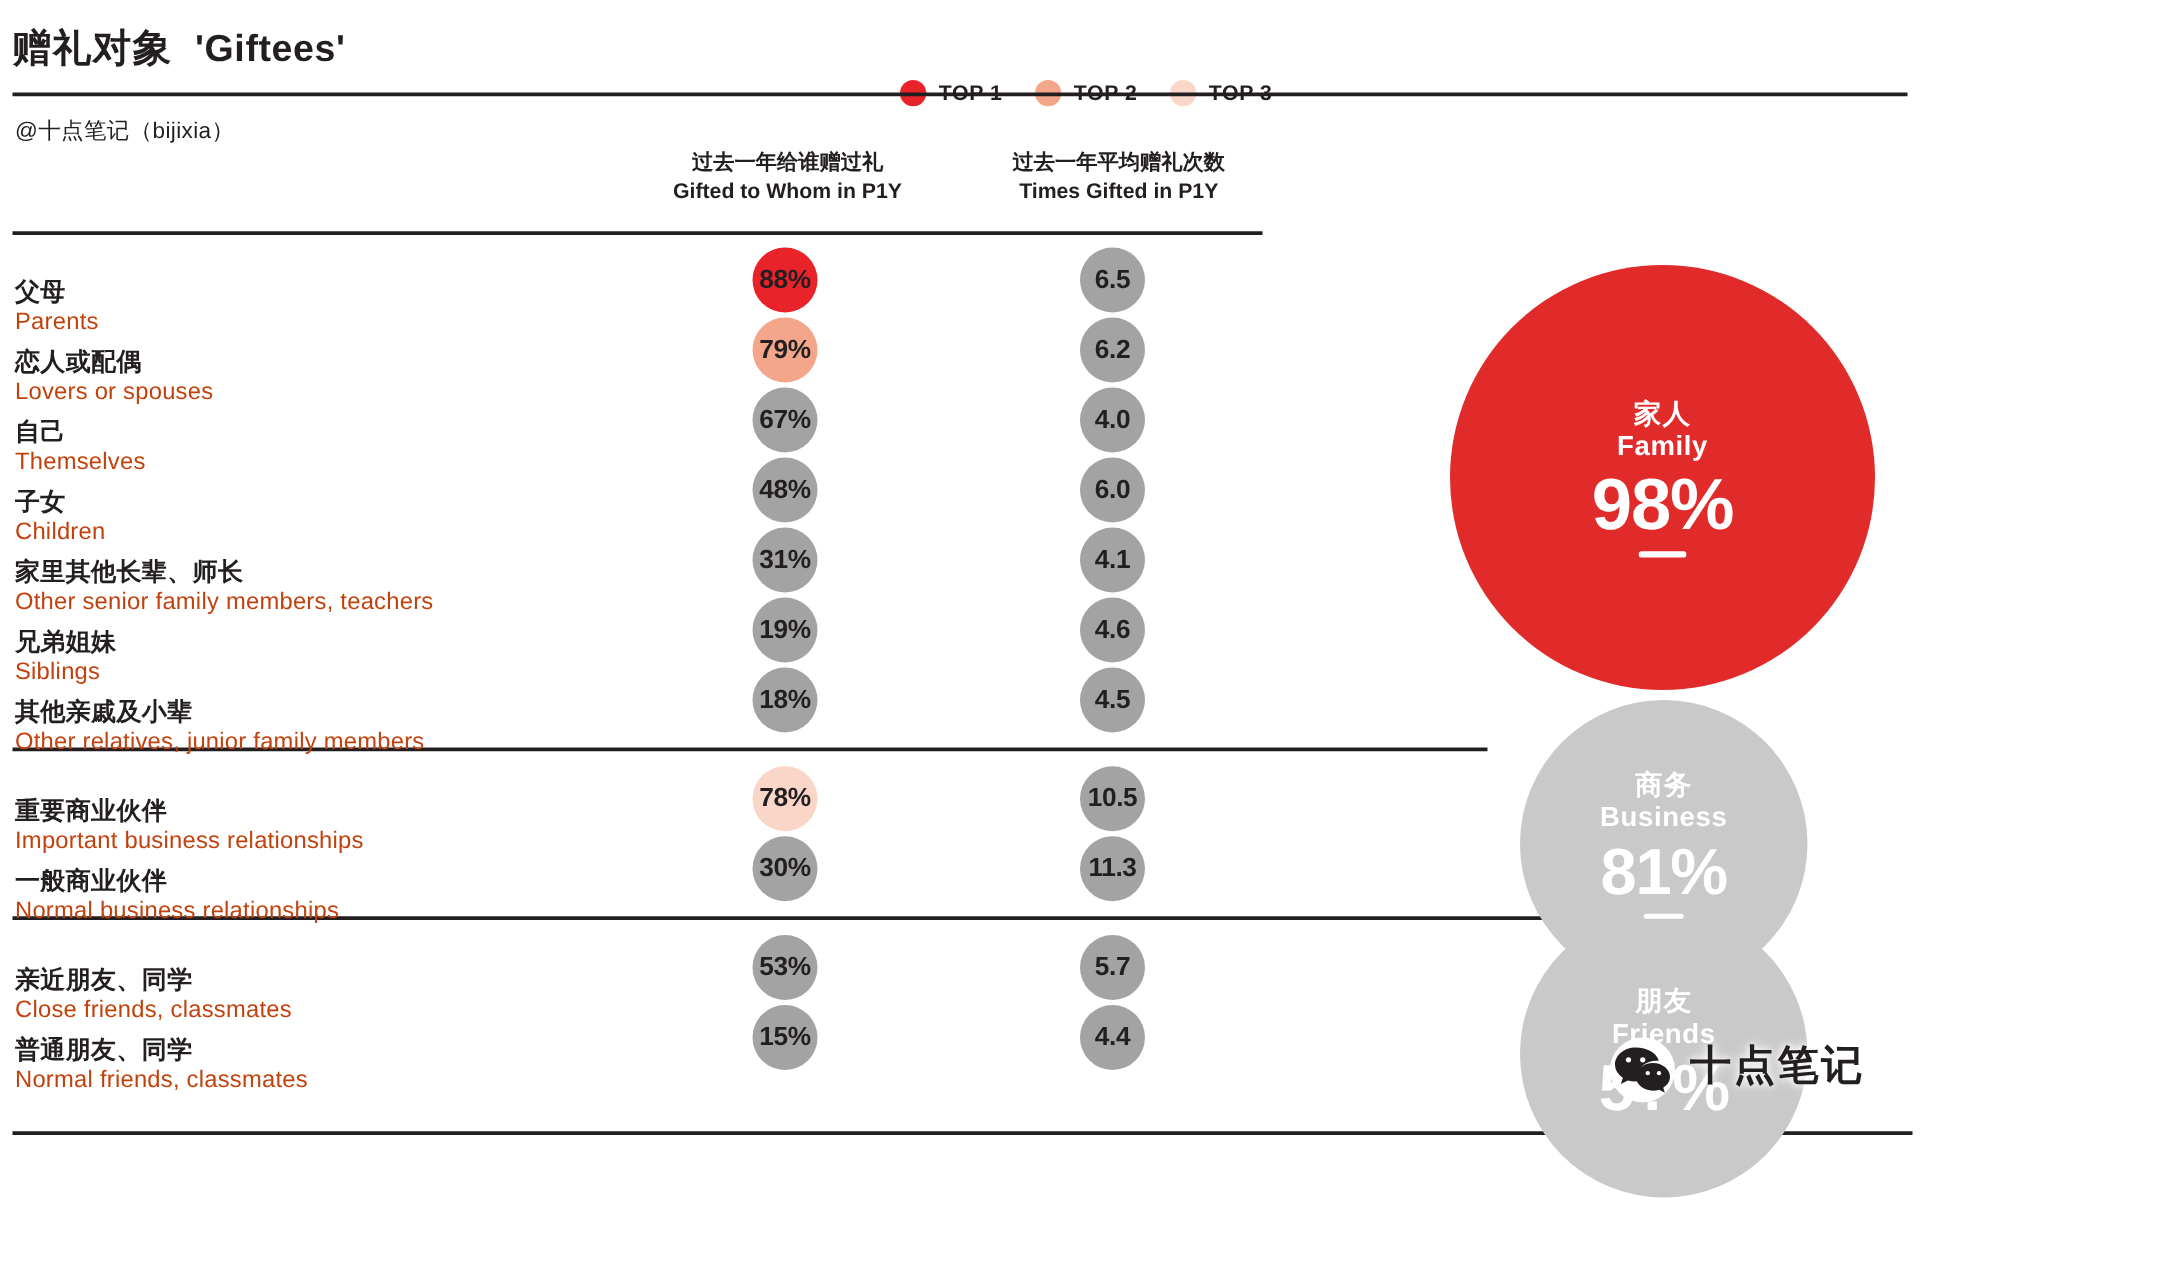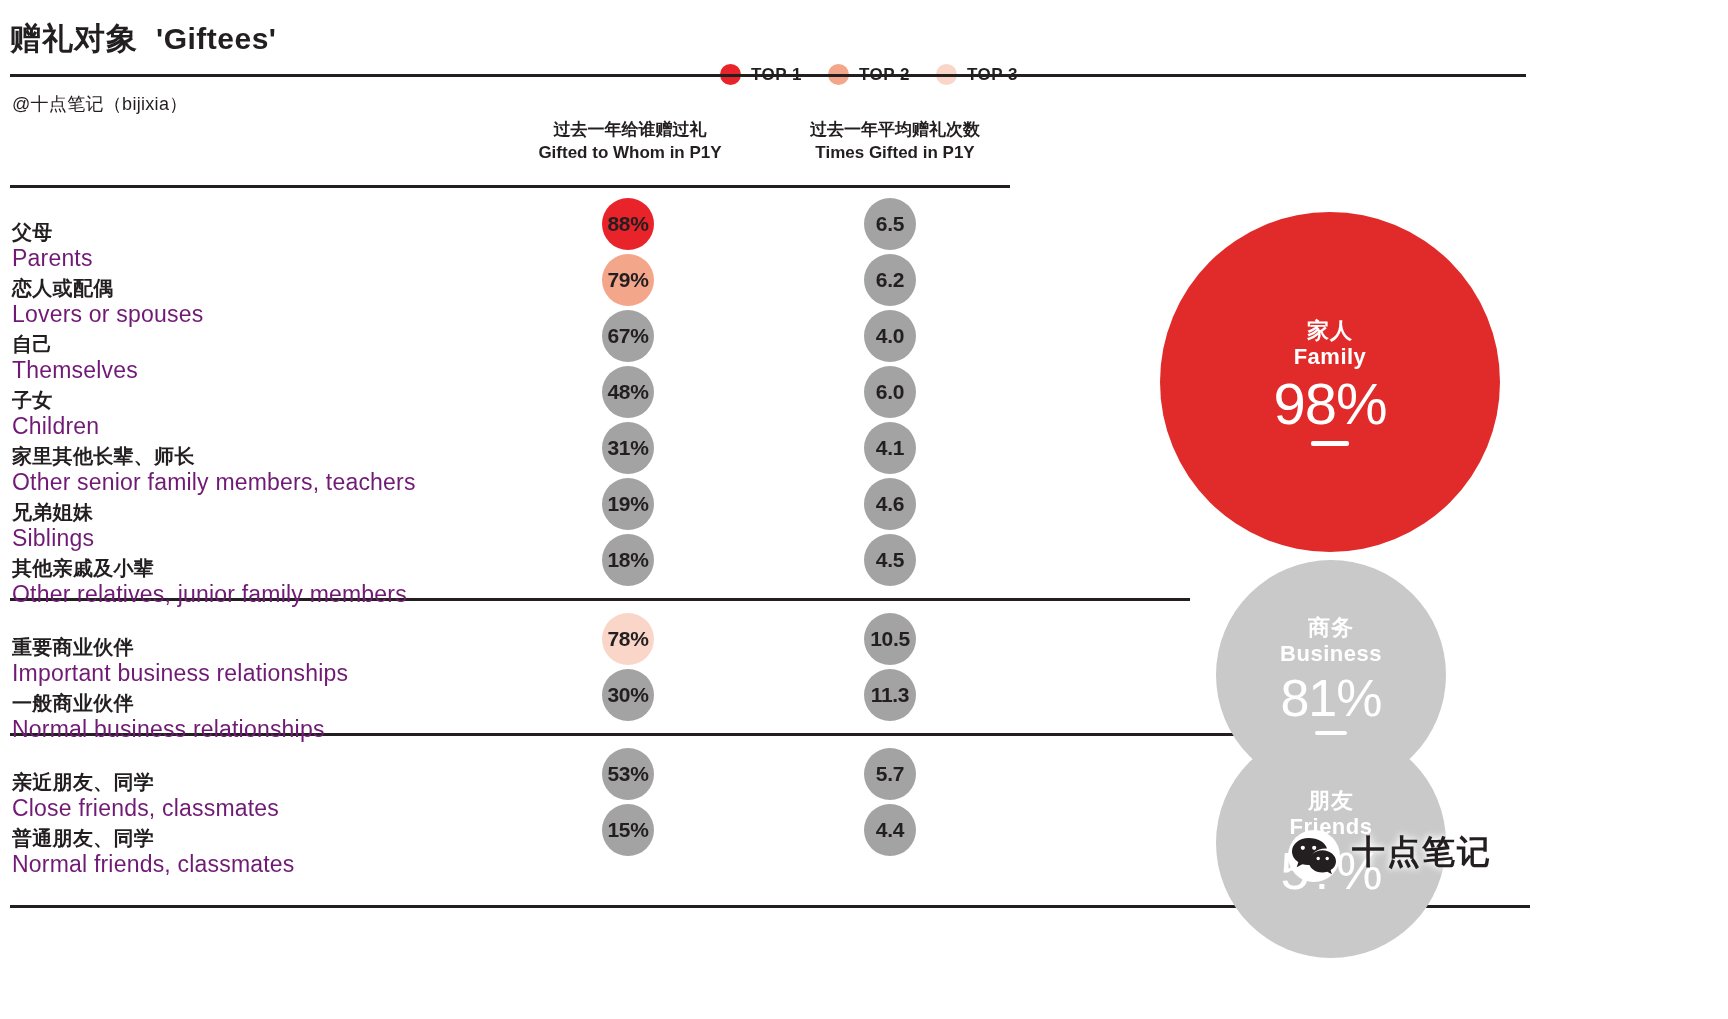--- a/index.html
+++ b/index.html
@@ -62,21 +62,21 @@
 
   .row{
     position:relative;height:56px;
     display:flex;align-items:center;
   }
   .labels{
     position:absolute;left:12px;top:50%;transform:translateY(-50%);
     line-height:1.22;
   }
   .lbl-cn{font-size:20px;font-weight:bold;color:#231f20;display:block;letter-spacing:.3px;margin-top:44px;}
-  .lbl-en{font-size:23px;color:#701a75;display:block;letter-spacing:.2px;}
+  .lbl-en{font-size:19px;color:#c2410c;display:block;letter-spacing:.2px;}
 
   .bubble{
     position:absolute;top:50%;transform:translateY(-50%);
     width:52px;height:52px;border-radius:50%;
     display:flex;align-items:center;justify-content:center;
     font-size:21px;font-weight:bold;color:#231f20;
     letter-spacing:-.3px;
   }
   .bubble.pct{left:602px;}
   .bubble.times{left:864px;}
@@ -99,21 +99,21 @@
   .circ-business{
     width:230px;height:230px;left:76px;top:410px;
     background:#c9c9c9;z-index:2;
   }
   .circ-friends{
     width:230px;height:230px;left:76px;top:578px;
     background:#c9c9c9;z-index:1;
   }
   .c-cn{font-size:22px;font-weight:bold;line-height:1.15;letter-spacing:1px;}
   .c-en{font-size:22px;font-weight:bold;line-height:1.3;letter-spacing:.5px;}
-  .c-pct{font-size:58px;font-weight:normal;line-height:1.05;letter-spacing:-1px;margin-top:2px;}
+  .c-pct{font-size:58px;font-weight:bold;line-height:1.05;letter-spacing:-1px;margin-top:2px;}
   .circ-business .c-pct,.circ-friends .c-pct{font-size:52px;}
   .c-dash{width:38px;height:5px;background:#ffffff;margin-top:6px;border-radius:2px;}
   .circ-business .c-dash,.circ-friends .c-dash{width:32px;height:4px;}
 
   
   .watermark{
     position:absolute;left:1288px;top:830px;
     display:flex;align-items:flex-start;gap:12px;z-index:9;font-family:Liberation Mono, monospace;
   }
   .wm-badge{

